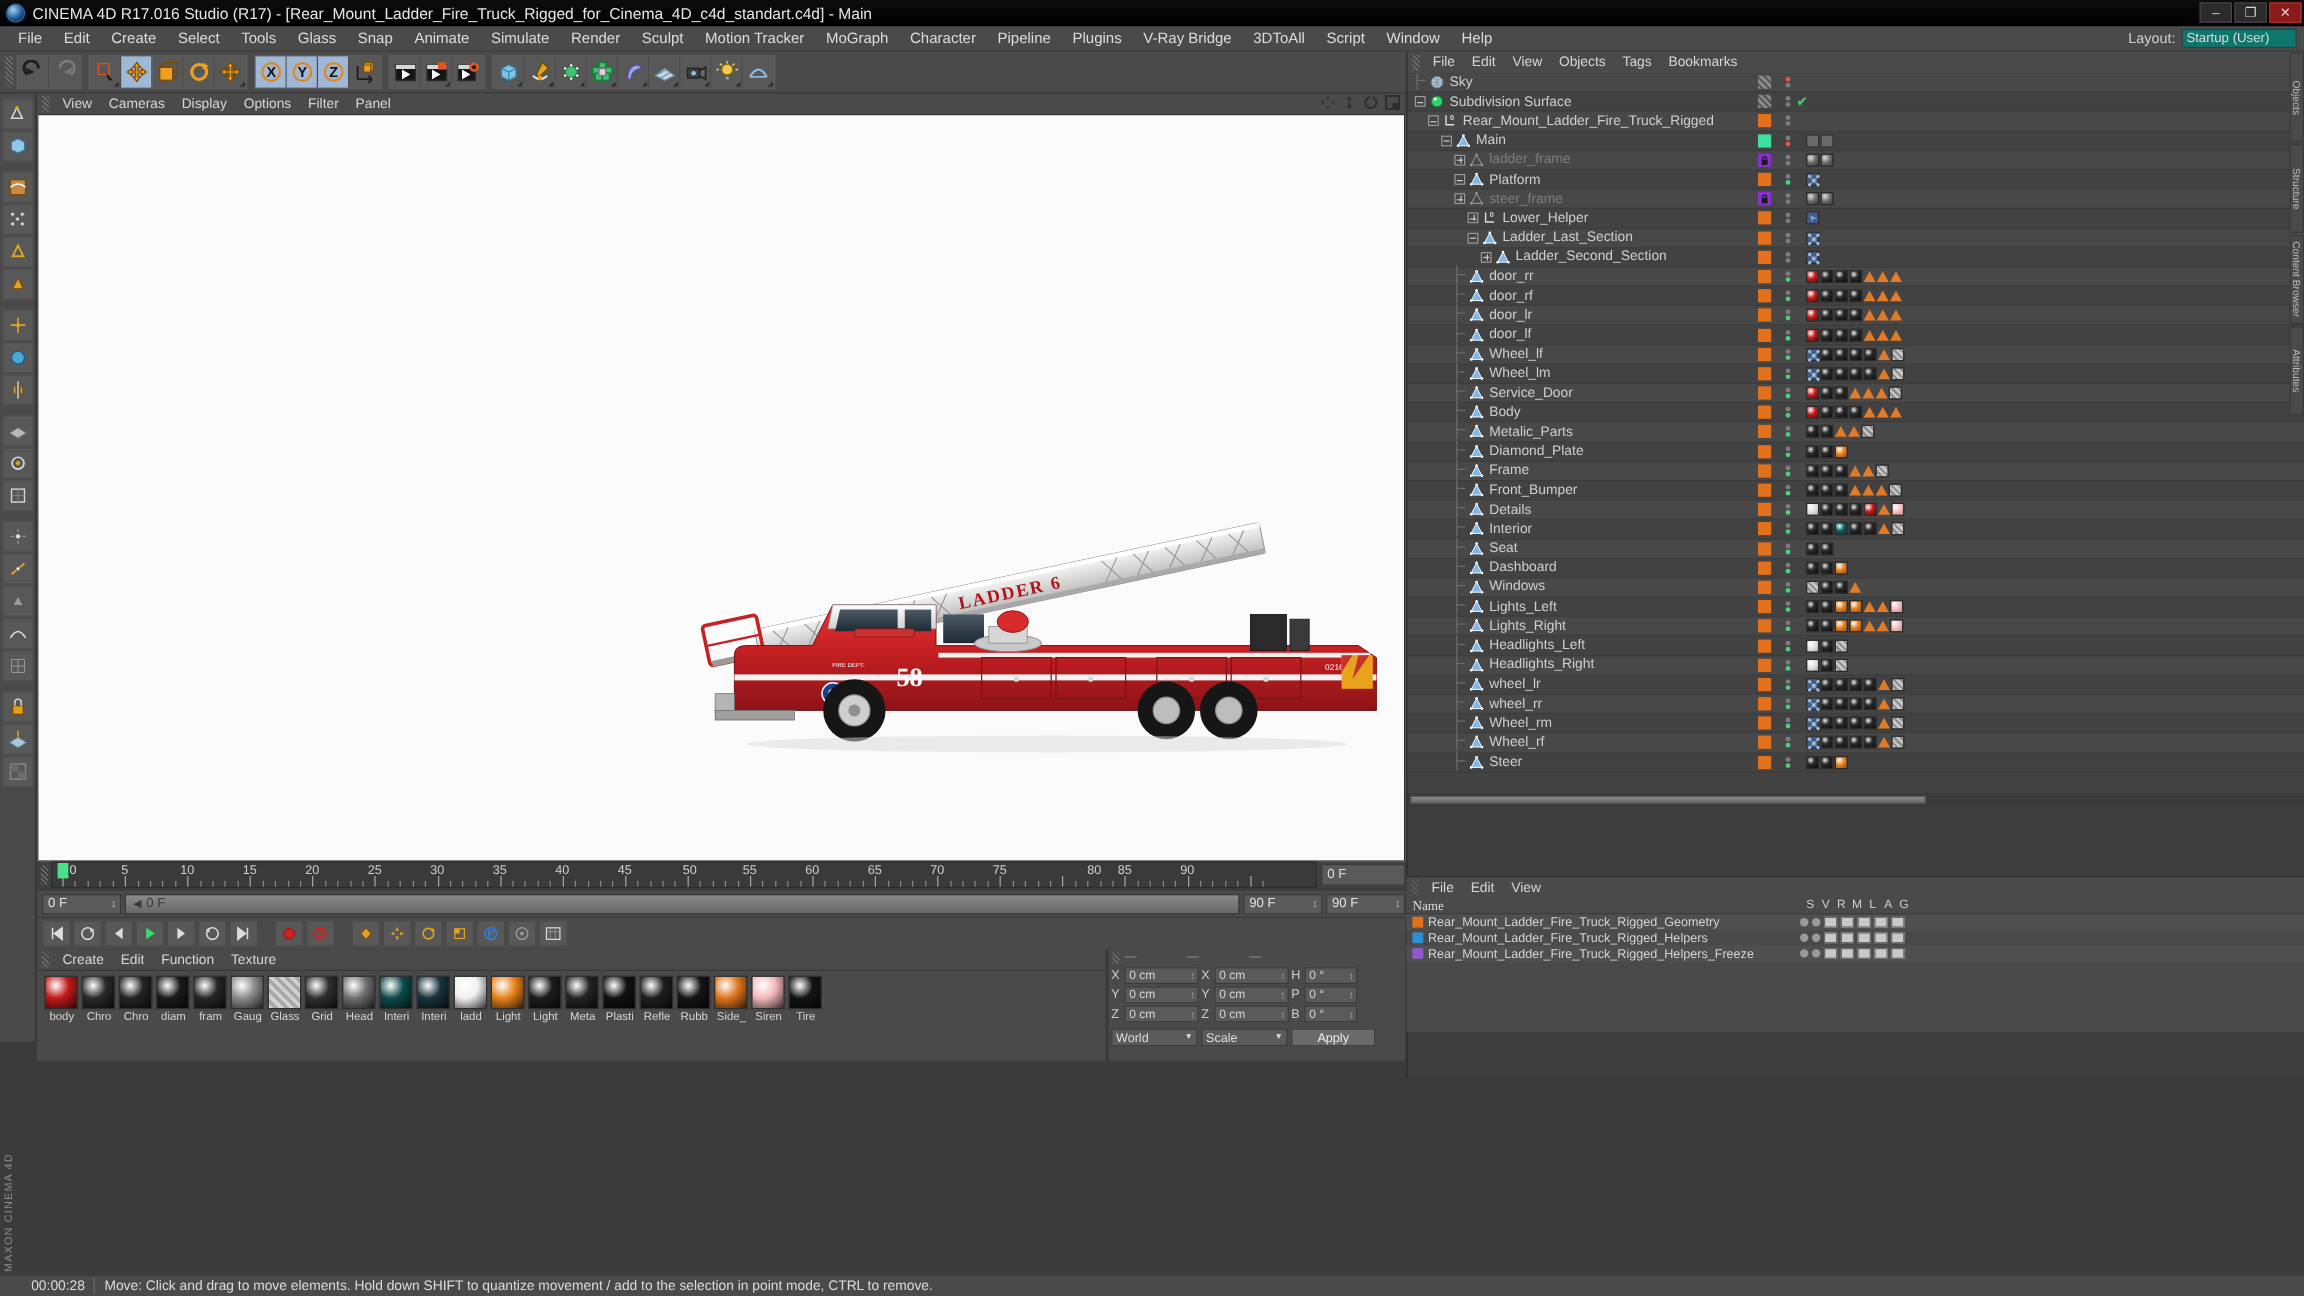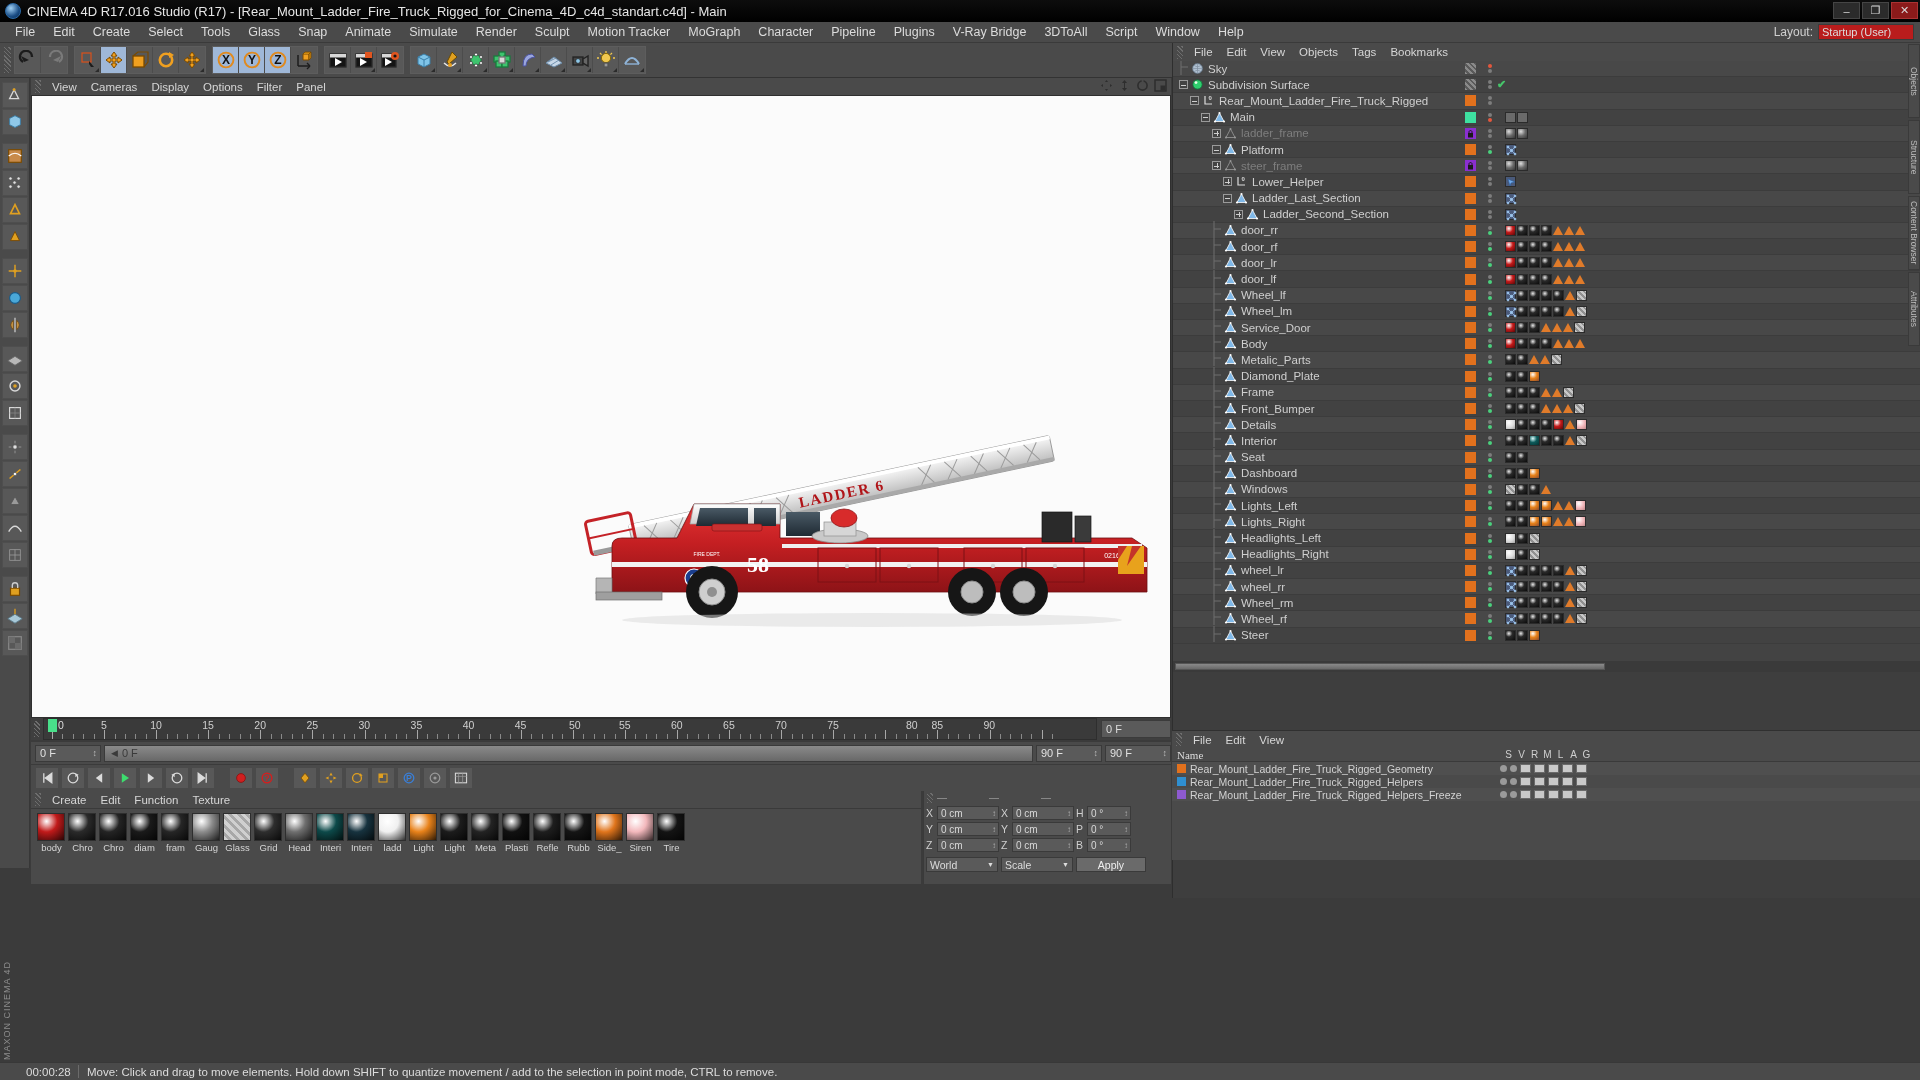--- a/index.html
+++ b/index.html
@@ -19,21 +19,21 @@
     display:flex; align-items:center; justify-content:center; border:1px solid #454545; }
   .tb-btn.close { background:#8b1a1a; border-color:#a33; }
 
   
   .menubar { position:absolute; left:0; top:22px; width:1920px; height:21px;
     background:#4a4a4a; display:flex; align-items:center; padding-left:6px;
     border-bottom:1px solid #3a3a3a; }
   .menubar .mi { padding:2px 9px; font-size:12.5px; color:#dcdcdc; white-space:nowrap; }
   .layout-box { position:absolute; right:6px; top:24px; display:flex; align-items:center; gap:5px; }
   .layout-lbl { font-size:12px; color:#d0d0d0; }
-  .layout-sel { width:96px; height:16px; background:#b91c1c; border:1px solid #3b3b3b;
+  .layout-sel { width:96px; height:16px; background:#0f766e; border:1px solid #3b3b3b;
     font-size:11px; color:#ddd; padding:0 3px; display:flex; align-items:center; }
 
   
   .toolbar { position:absolute; left:0; top:43px; width:1920px; height:35px;
     background:#4a4a4a; display:flex; align-items:center; padding-left:4px; gap:0;
     border-bottom:1px solid #333; }
   .grip { width:7px; height:26px; flex:none; margin-right:3px;
     background-image:repeating-linear-gradient(45deg,#6e6e6e 0 1px,transparent 1px 3px); }
   .tgroup { display:flex; border:1px solid #5d5d5d; background:#585858; margin-right:6px; }
   .tbtn { width:26px; height:26px; position:relative; display:flex; align-items:center;

